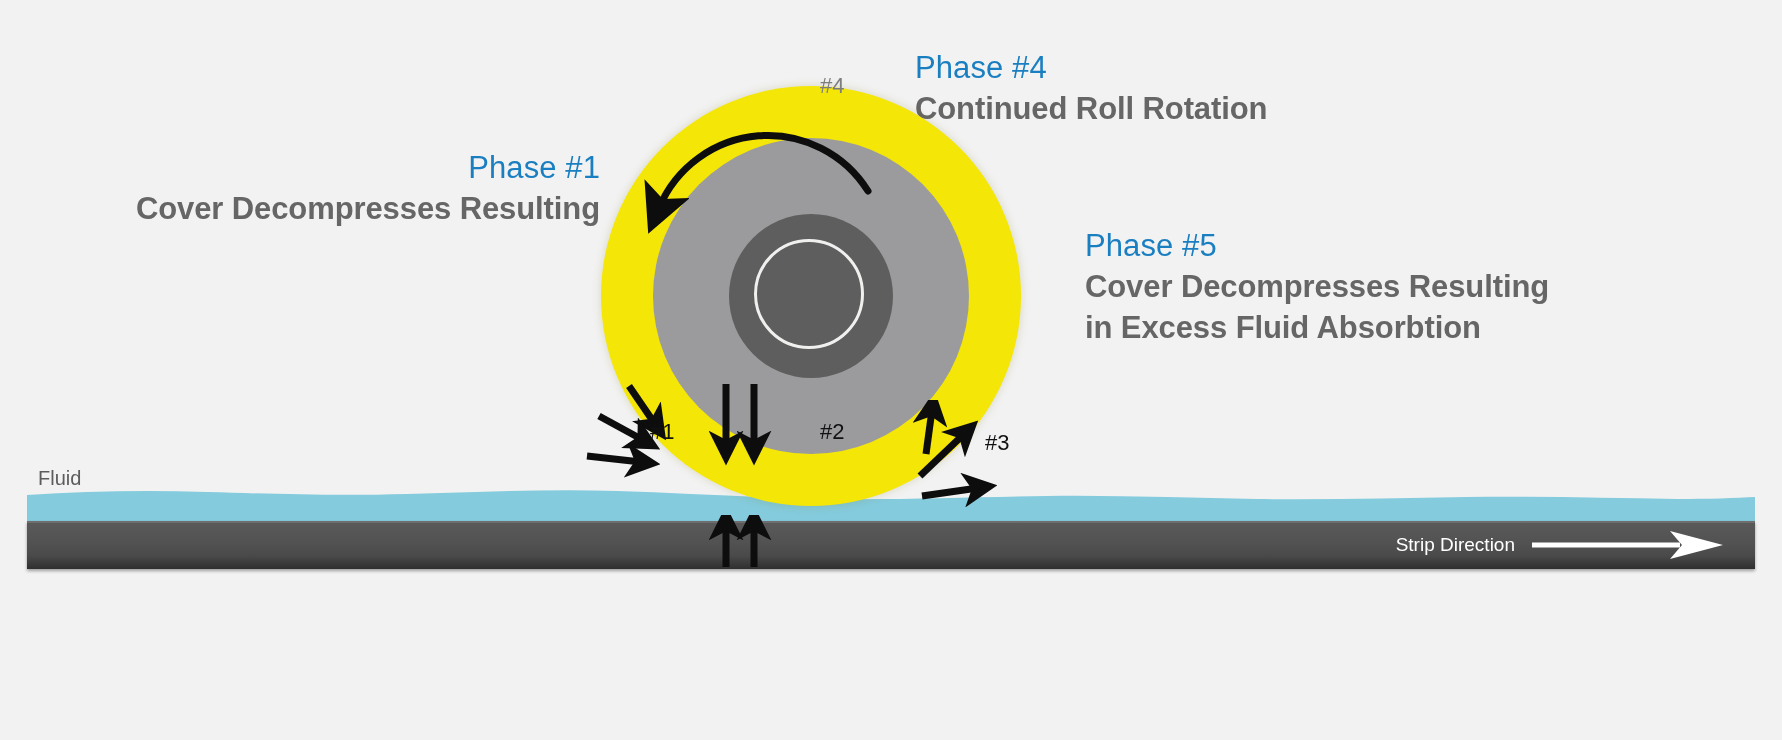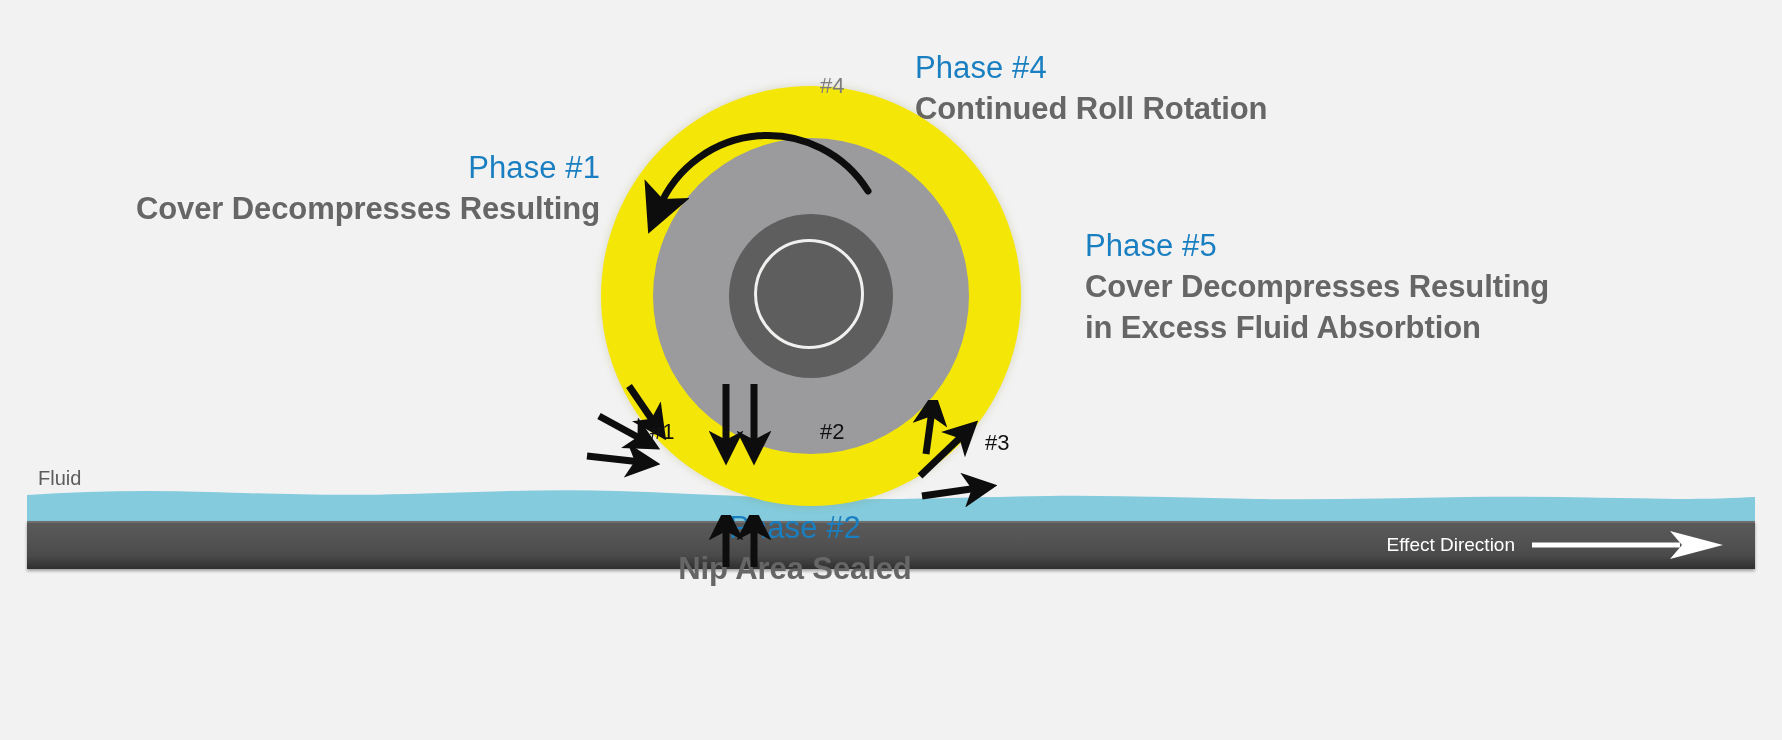--- a/index.html
+++ b/index.html
@@ -191,21 +191,21 @@
         <marker id="rotHead" markerWidth="7" markerHeight="7" refX="3" refY="3.5" orient="auto" markerUnits="strokeWidth">
           <path d="M7,3.5 L0,0 L1.6,3.5 L0,7 Z" fill="#0d0d0d"></path>
         </marker>
       </defs>
       <path d="M267,105 A118,118 0 0 0 58,122" fill="none" stroke="#0d0d0d" stroke-width="7" stroke-linecap="round" marker-end="url(#rotHead)"></path>
     </svg>
   </div>
 
   <div id="strip">
     <div id="strip-top-hl"></div>
-    <div id="strip-direction-label">Effect Direction</div>
+    <div id="strip-direction-label">Strip Direction</div>
     <svg id="strip-direction-arrow" viewBox="0 0 195 32">
       <line x1="2" y1="16" x2="150" y2="16" stroke="#ffffff" stroke-width="5"></line>
       <path d="M140,2 L193,16 L140,30 L152,16 Z" fill="#ffffff"></path>
     </svg>
   </div>
 
   <svg id="group1" class="nip-group" viewBox="0 0 130 110">
     <defs>
       <marker id="blkHead" markerWidth="5" markerHeight="5" refX="2.2" refY="2.5" orient="auto" markerUnits="strokeWidth">
         <path d="M0,0 L5,2.5 L0,5 L1.3,2.5 Z" fill="#0d0d0d"></path>
@@ -252,20 +252,14 @@
   </div>
 
   <div id="phase3-block" class="phase-block align-left">
     <div class="phase-title">Phase #5</div>
     <div class="phase-desc">
       <span class="line">Cover Decompresses Resulting</span>
       <span class="line">in Excess Fluid Absorbtion</span>
     </div>
   </div>
 
-  <div id="phase2-block" class="phase-block align-center">
-    <div class="phase-title">Phase #2</div>
-    <div class="phase-desc">
-      <span class="line">Nip Area Sealed</span>
-    </div>
-  </div>
 
 </div>
 
 </body></html>

